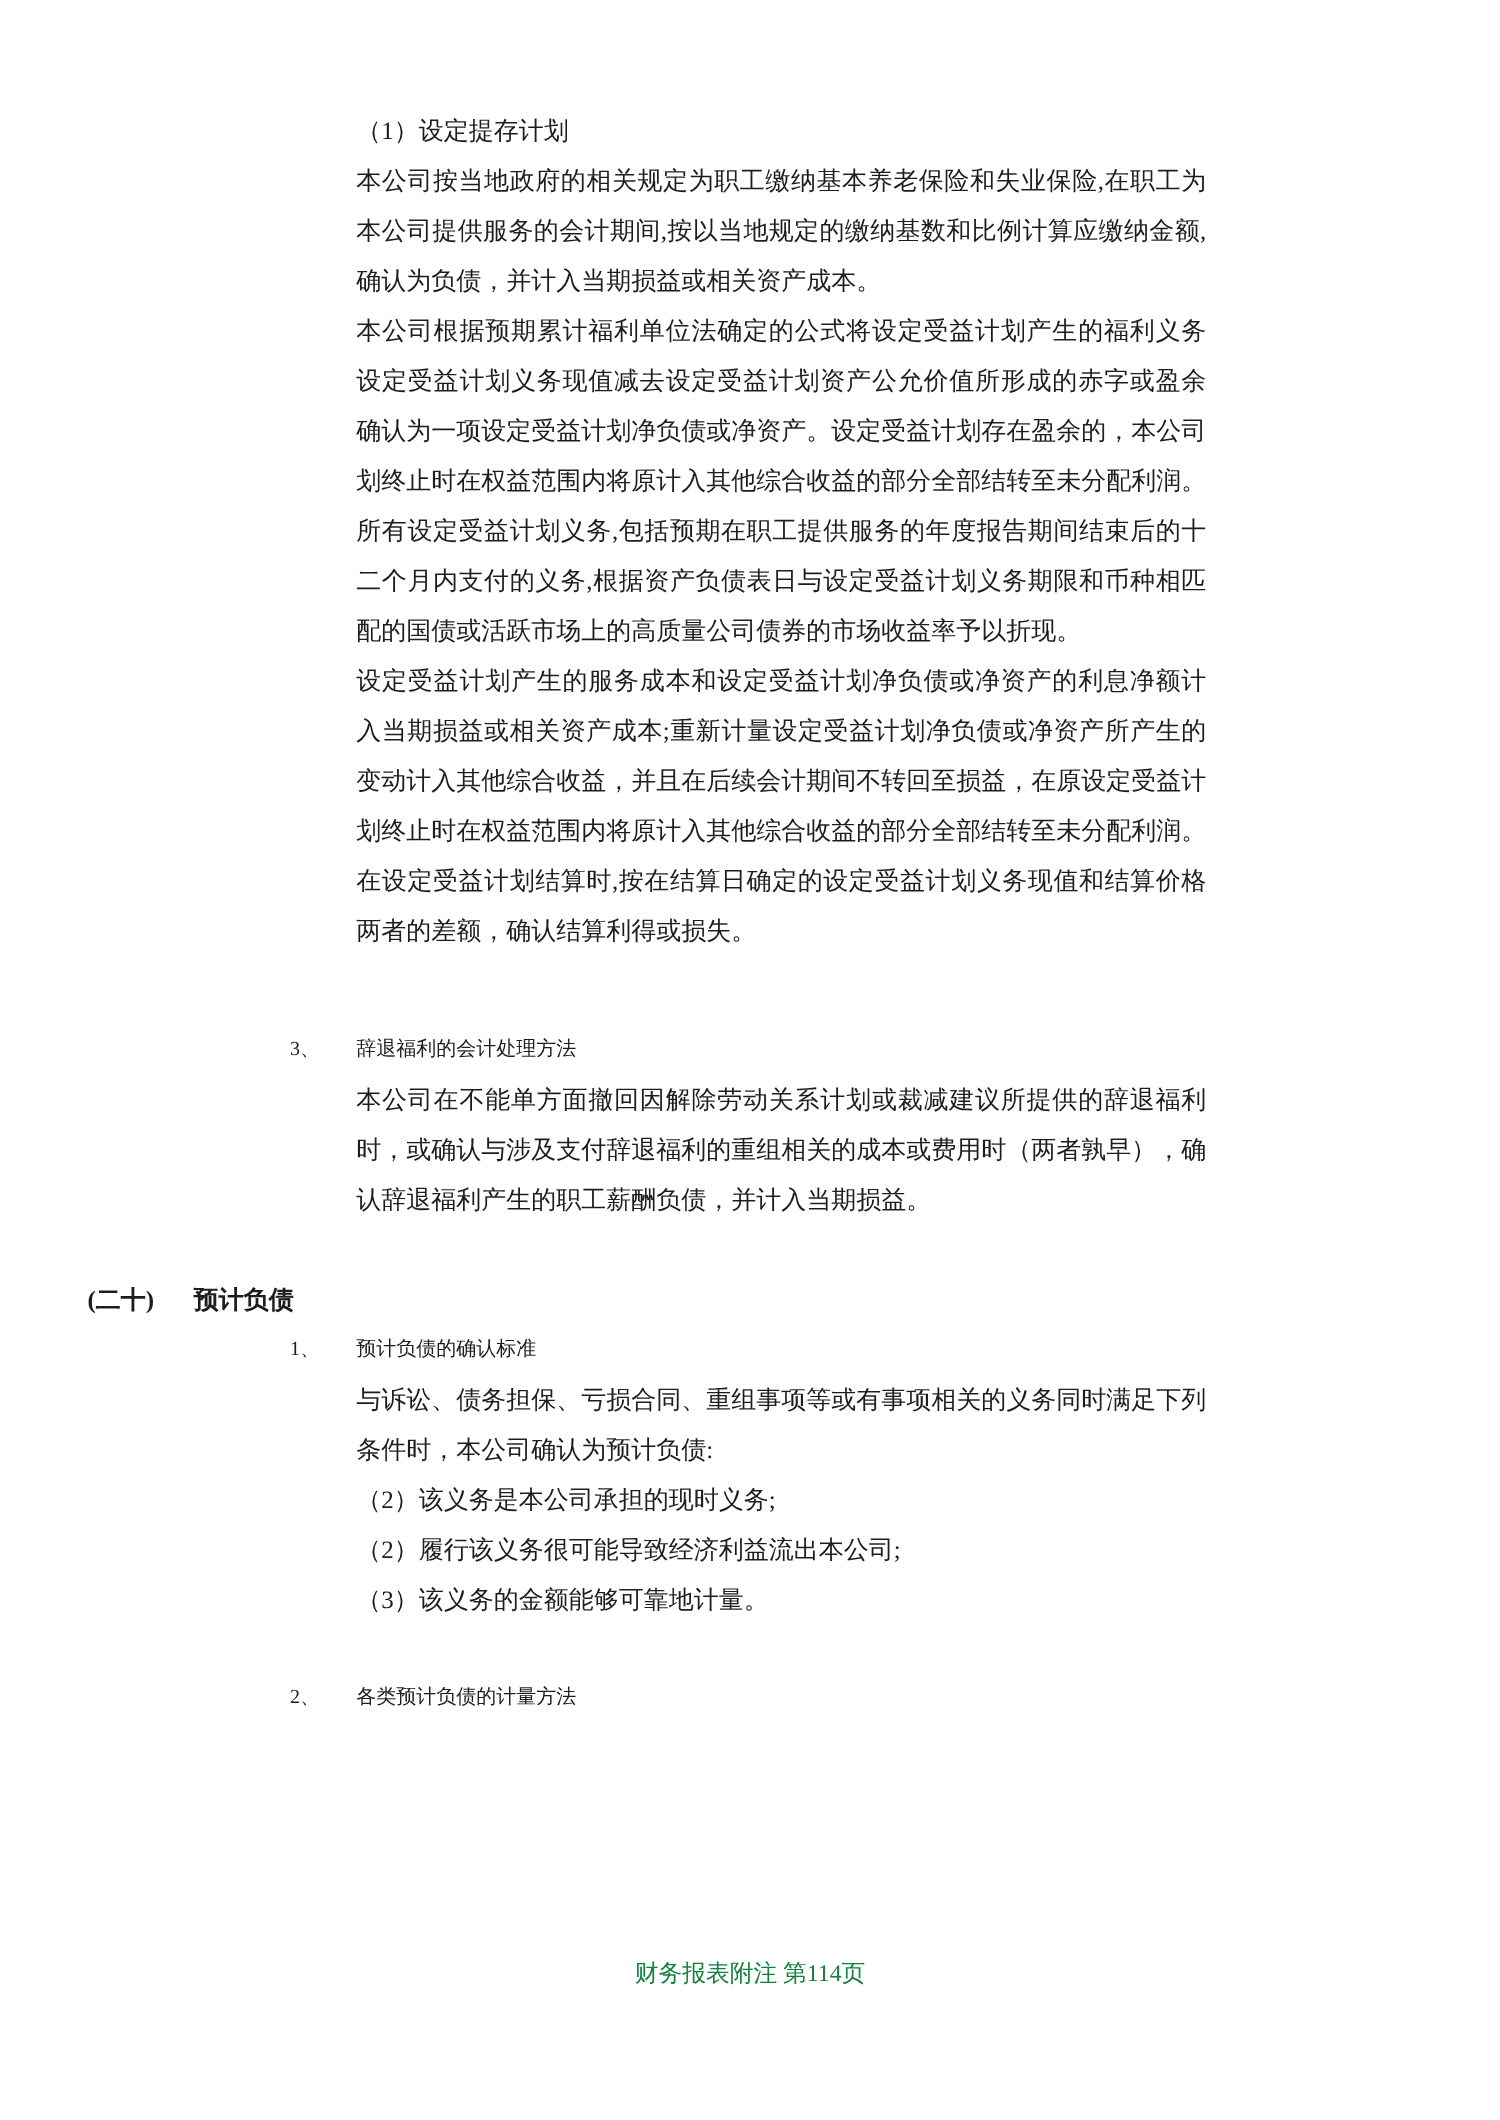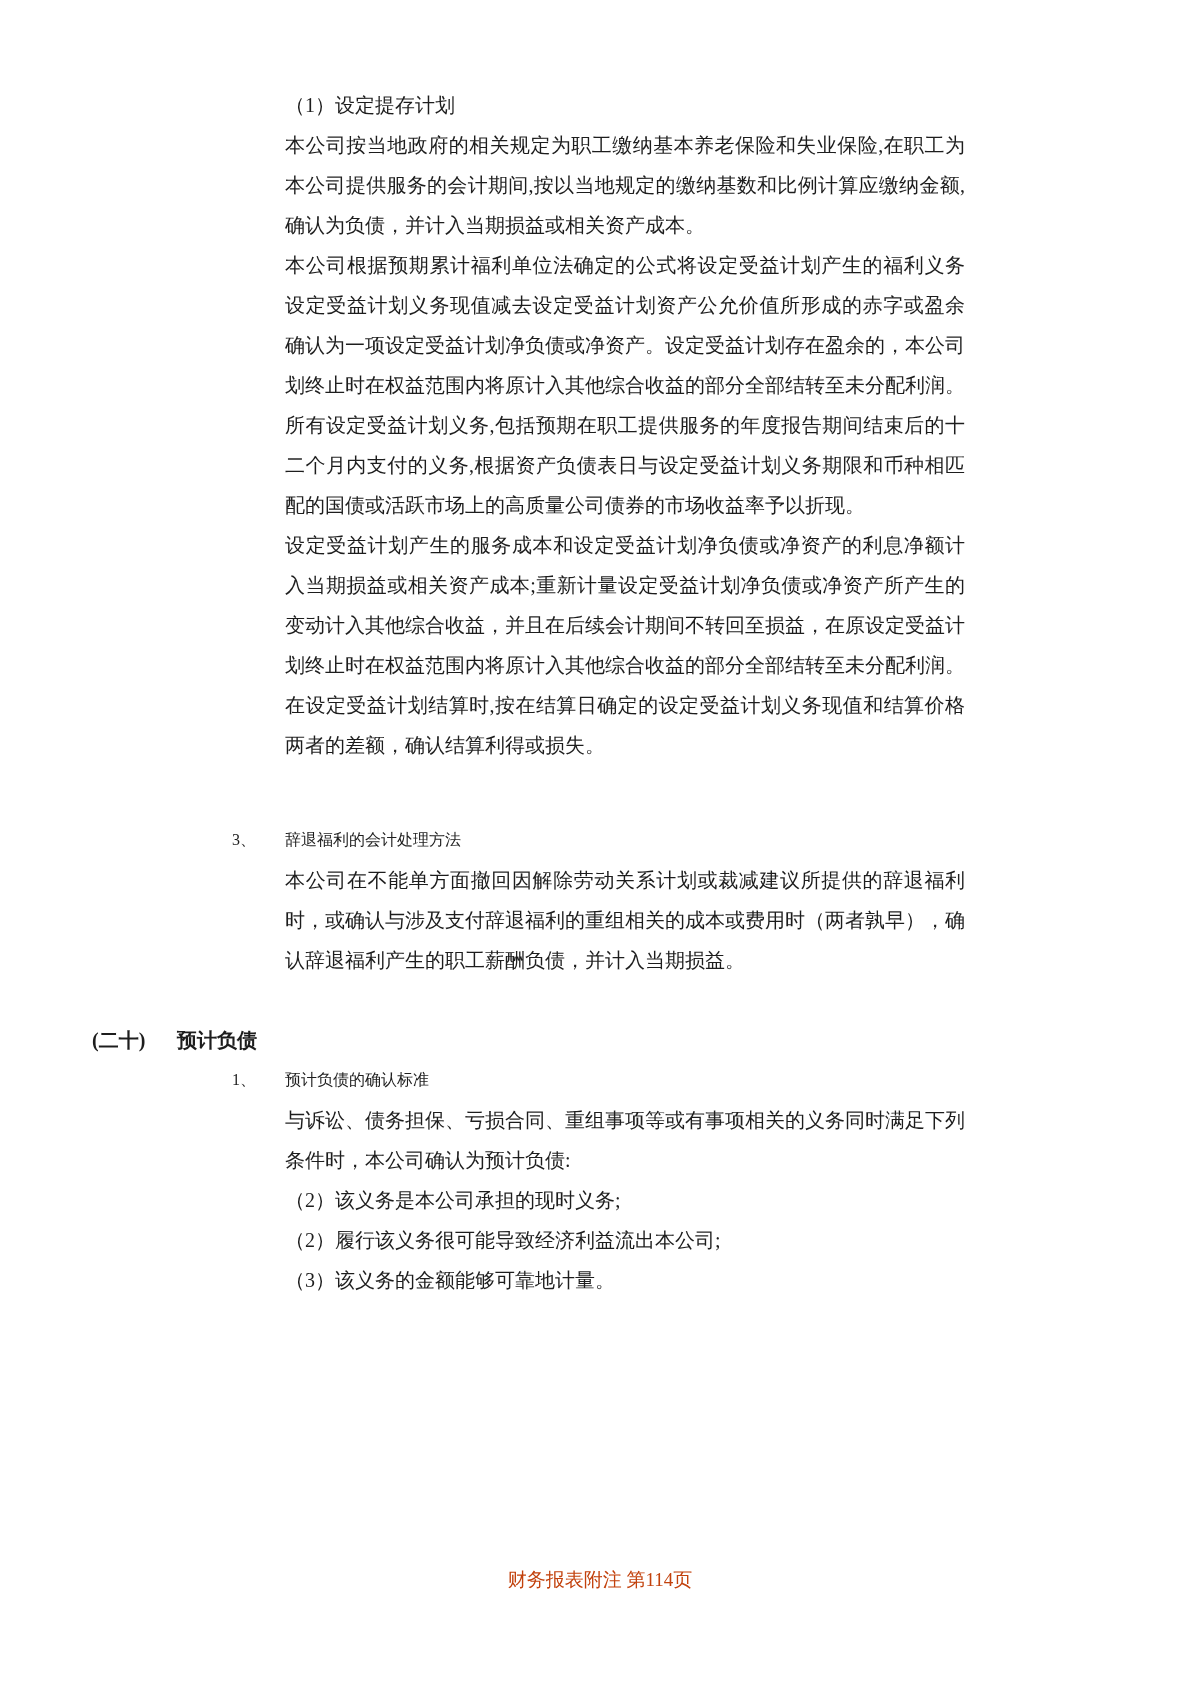--- a/index.html
+++ b/index.html
@@ -43,42 +43,42 @@
     line-height: 40px;
     font-weight: normal;
     white-space: nowrap;
   }
   .num-row .num {
     display: inline-block;
     width: 53px;
   }
   
   .section-row {
-    margin-left: 92px;
+    margin-left: 70px;
     font-size: 20px;
     line-height: 40px;
     font-weight: bold;
     white-space: nowrap;
   }
   .section-row .sec-num {
     display: inline-block;
     width: 85px;
   }
   .gap-lg { margin-top: 55px; }
   .gap-md { margin-top: 40px; }
   .gap-sm { margin-top: 38px; }
   .footer {
     position: absolute;
     top: 1566px;
     left: 0;
     width: 100%;
     text-align: center;
     font-size: 19px;
     line-height: 28px;
-    color: #c2410c;
+    color: #15803d;
   }
 </style>
 </head>
 <body>
 
 <div class="page">
   <div class="content">
 
     <div class="line">（1）设定提存计划</div>
     <div class="line j">本公司按当地政府的相关规定为职工缴纳基本养老保险和失业保险,在职工为</div>
@@ -112,17 +112,20 @@
 
     <div class="num-row">
       <span class="num">1、</span><span>预计负债的确认标准</span>
     </div>
     <div class="line j">与诉讼、债务担保、亏损合同、重组事项等或有事项相关的义务同时满足下列</div>
     <div class="line">条件时，本公司确认为预计负债:</div>
     <div class="line">（2）该义务是本公司承担的现时义务;</div>
     <div class="line">（2）履行该义务很可能导致经济利益流出本公司;</div>
     <div class="line">（3）该义务的金额能够可靠地计量。</div>
 
+    <div class="num-row gap-sm">
+      <span class="num">2、</span><span>各类预计负债的计量方法</span>
+    </div>
 
   </div>
 
   <div class="footer">财务报表附注 第114页</div>
 </div>
 
 </body></html>

